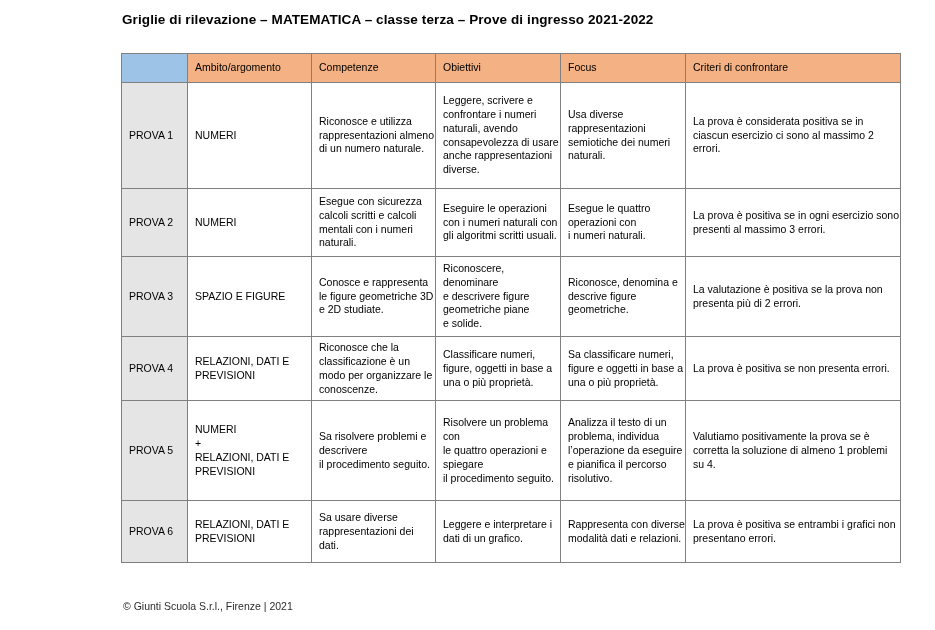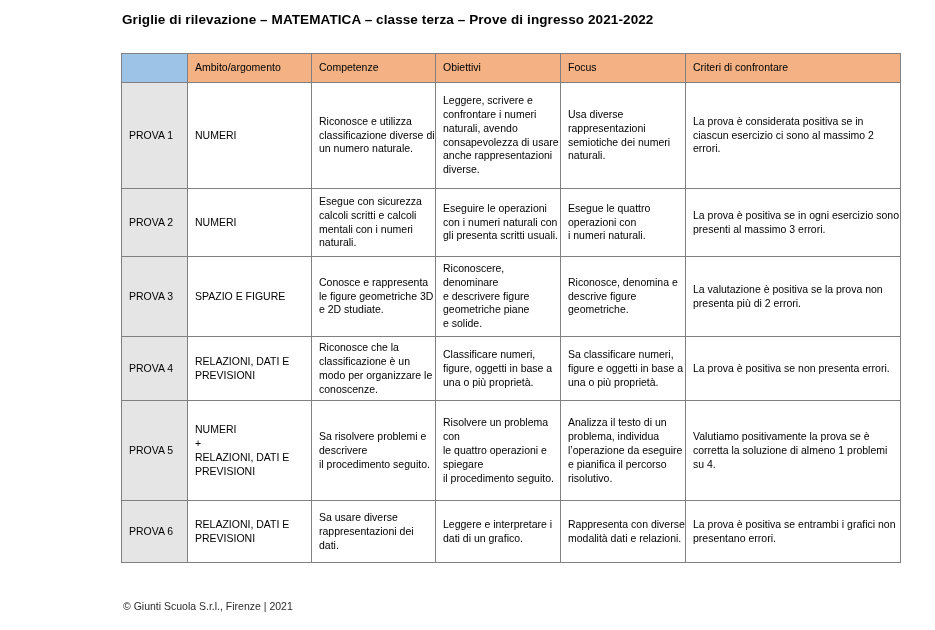--- a/index.html
+++ b/index.html
@@ -128,30 +128,30 @@
           <th>Competenze</th>
           <th>Obiettivi</th>
           <th>Focus</th>
           <th>Criteri di confrontare</th>
         </tr>
       </thead>
       <tbody>
         <tr class="r1">
           <td class="prova">PROVA 1</td>
           <td class="ambito">NUMERI</td>
-          <td class="cell">Riconosce e utilizza classificazione diverse di un numero naturale.</td>
+          <td class="cell">Riconosce e utilizza rappresentazioni almeno di un numero naturale.</td>
           <td class="cell">Leggere, scrivere e confrontare i numeri naturali, avendo consapevolezza di usare anche rappresentazioni diverse.</td>
           <td class="cell">Usa diverse rappresentazioni semiotiche dei numeri naturali.</td>
           <td class="cell">La prova è considerata positiva se in ciascun esercizio ci sono al massimo 2 errori.</td>
         </tr>
         <tr class="r2">
           <td class="prova">PROVA 2</td>
           <td class="ambito">NUMERI</td>
           <td class="cell">Esegue con sicurezza calcoli scritti e calcoli mentali con i numeri naturali.</td>
-          <td class="cell">Eseguire le operazioni con i numeri naturali con gli presenta scritti usuali.</td>
+          <td class="cell">Eseguire le operazioni con i numeri naturali con gli algoritmi scritti usuali.</td>
           <td class="cell">Esegue le quattro operazioni con<br>i numeri naturali.</td>
           <td class="cell">La prova è positiva se in ogni esercizio sono presenti al massimo 3 errori.</td>
         </tr>
         <tr class="r3">
           <td class="prova">PROVA 3</td>
           <td class="ambito">SPAZIO E FIGURE</td>
           <td class="cell">Conosce e rappresenta le figure geometriche 3D e 2D studiate.</td>
           <td class="cell">Riconoscere, denominare<br>e descrivere figure geometriche piane<br>e solide.</td>
           <td class="cell">Riconosce, denomina e descrive figure geometriche.</td>
           <td class="cell">La valutazione è positiva se la prova non presenta più di 2 errori.</td>

